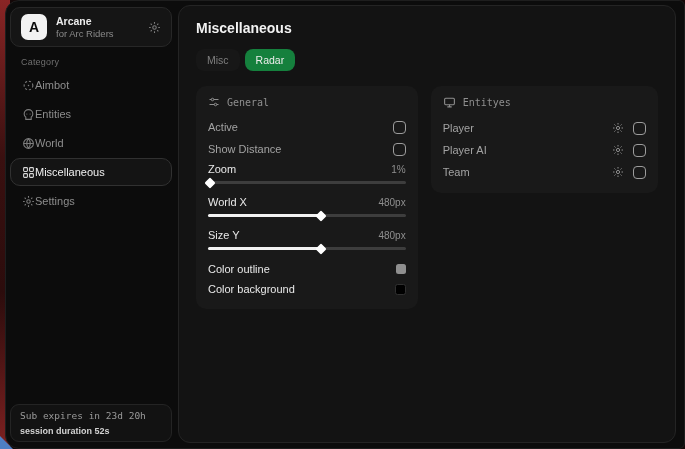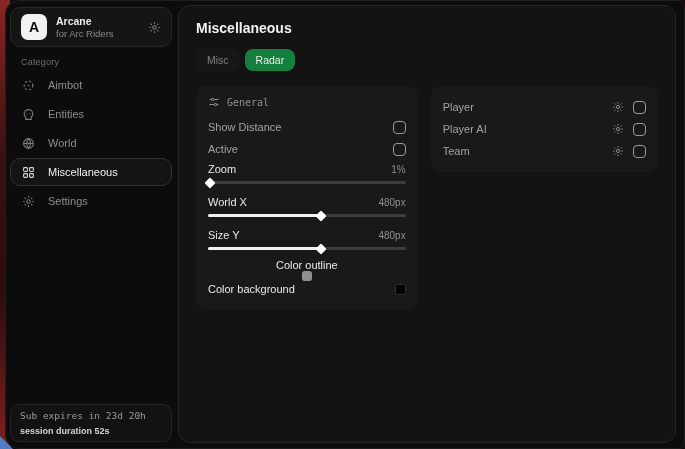--- a/index.html
+++ b/index.html
@@ -36,21 +36,21 @@
   .brand-text { flex:1 1 auto; line-height:1.2; }
   .brand-name { font-size:10.5px; font-weight:700; color:#ececec; }
   .brand-sub  { font-size:9.5px; color:#8a8a8a; }
   .brand-gear { color:#7d7d7d; display:flex; }
   .category-label {
     position:absolute; left:15px; top:56px;
     font-size:9px; color:#6f6f6f; letter-spacing:.2px;
   }
   .nav { position:absolute; left:4px; right:4px; top:70px; }
   .nav-item {
-    display:flex; align-items:center; gap:13px;
+    display:flex; align-items:center; gap:0;
     height:28px; padding:0 11px; margin-bottom:1px;
     color:#8d8d8d; font-size:11px; border:1px solid transparent; border-radius:10px;
     cursor:default;
   }
   .nav-item .nav-ic { display:flex; color:#7c7c7c; }
   .nav-item.selected {
     background:#141414; border-color:#313131; color:#f0f0f0;
   }
   .nav-item.selected .nav-ic { color:#d8d8d8; }
   .footer-card {
@@ -216,26 +216,26 @@
             <svg width="12" height="12" viewBox="0 0 24 24" fill="none" stroke="currentColor" stroke-width="2">
               <path d="M3 7h18M3 17h18"></path>
               <circle cx="9" cy="7" r="2.5" fill="#191919"></circle>
               <circle cx="15" cy="17" r="2.5" fill="#191919"></circle>
             </svg>
           </span>
           <span class="card-title">General</span>
         </div>
 
         <div class="row">
+          <span class="row-label">Active</span>
+          <span class="checkbox"></span>
+        </div>
+
+        <div class="row">
           <span class="row-label">Show Distance</span>
-          <span class="checkbox"></span>
-        </div>
-
-        <div class="row">
-          <span class="row-label">Active</span>
           <span class="checkbox"></span>
         </div>
 
         <div>
           <div class="row" style="height:18px;">
             <span class="row-label bright">Zoom</span>
             <span class="row-value">1%</span>
           </div>
           <div class="slider">
             <div class="fill" style="width: 1%;"></div>
@@ -258,32 +258,41 @@
           <div class="row" style="height:18px;gap:16px;">
             <span class="row-label bright">Size Y</span>
             <span class="row-value">480px</span>
           </div>
           <div class="slider">
             <div class="fill" style="width: 57%;"></div>
             <div class="thumb" style="left: 57%;"></div>
           </div>
         </div>
 
-        <div class="row" style="height:20px;flex-direction:column;">
+        <div class="row" style="height:20px;">
           <span class="row-label bright">Color outline</span>
           <span class="swatch outline" style="background: rgb(143, 143, 143);"></span>
         </div>
 
         <div class="row" style="height:20px;">
           <span class="row-label bright">Color background</span>
           <span class="swatch bg" style="background: rgb(0, 0, 0);"></span>
         </div>
       </div>
 
       <div class="card entities">
+        <div class="card-header">
+          <span>
+            <svg width="13" height="13" viewBox="0 0 24 24" fill="none" stroke="currentColor" stroke-width="2">
+              <rect x="3" y="4" width="18" height="12" rx="2"></rect>
+              <path d="M12 16v4M8 20h8"></path>
+            </svg>
+          </span>
+          <span class="card-title">Entityes</span>
+        </div>
 
         <div class="row">
           <span class="row-label">Player</span>
           <span class="ent-gear">
             <svg width="12" height="12" viewBox="0 0 24 24" fill="none" stroke="currentColor" stroke-width="2">
               <circle cx="12" cy="12" r="3.2"></circle>
               <path d="M12 2v3M12 19v3M2 12h3M19 12h3M4.9 4.9l2.1 2.1M17 17l2.1 2.1M19.1 4.9L17 7M7 17l-2.1 2.1"></path>
             </svg>
           </span>
           <span class="checkbox"></span>

